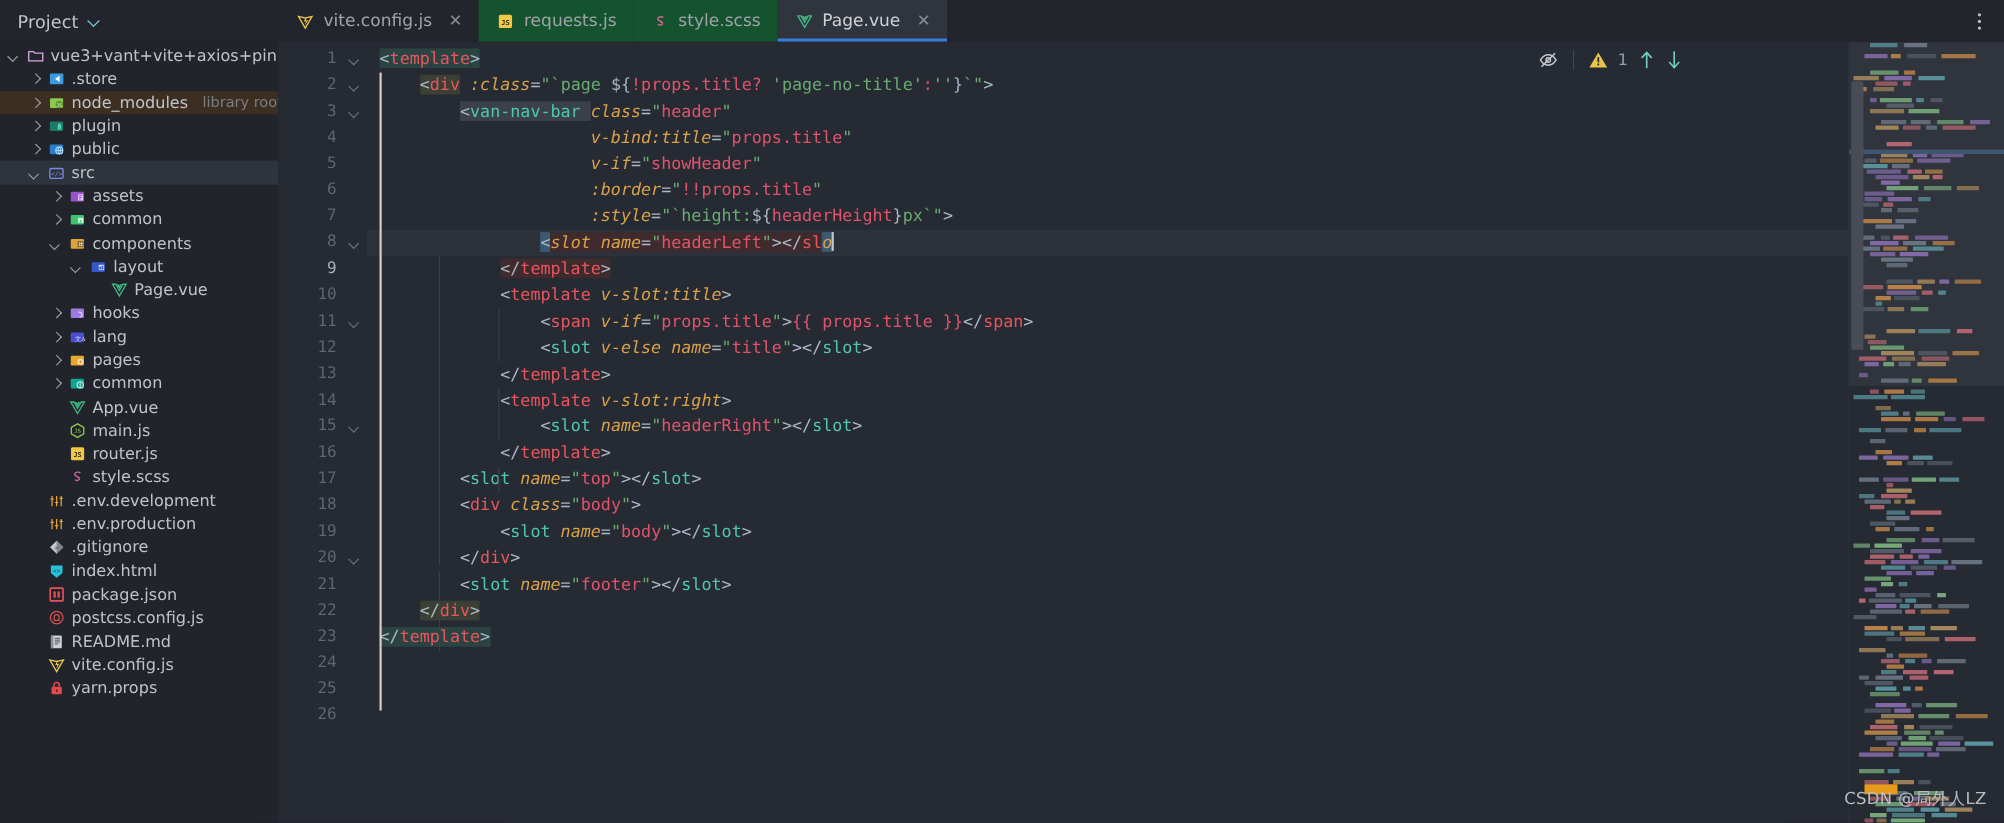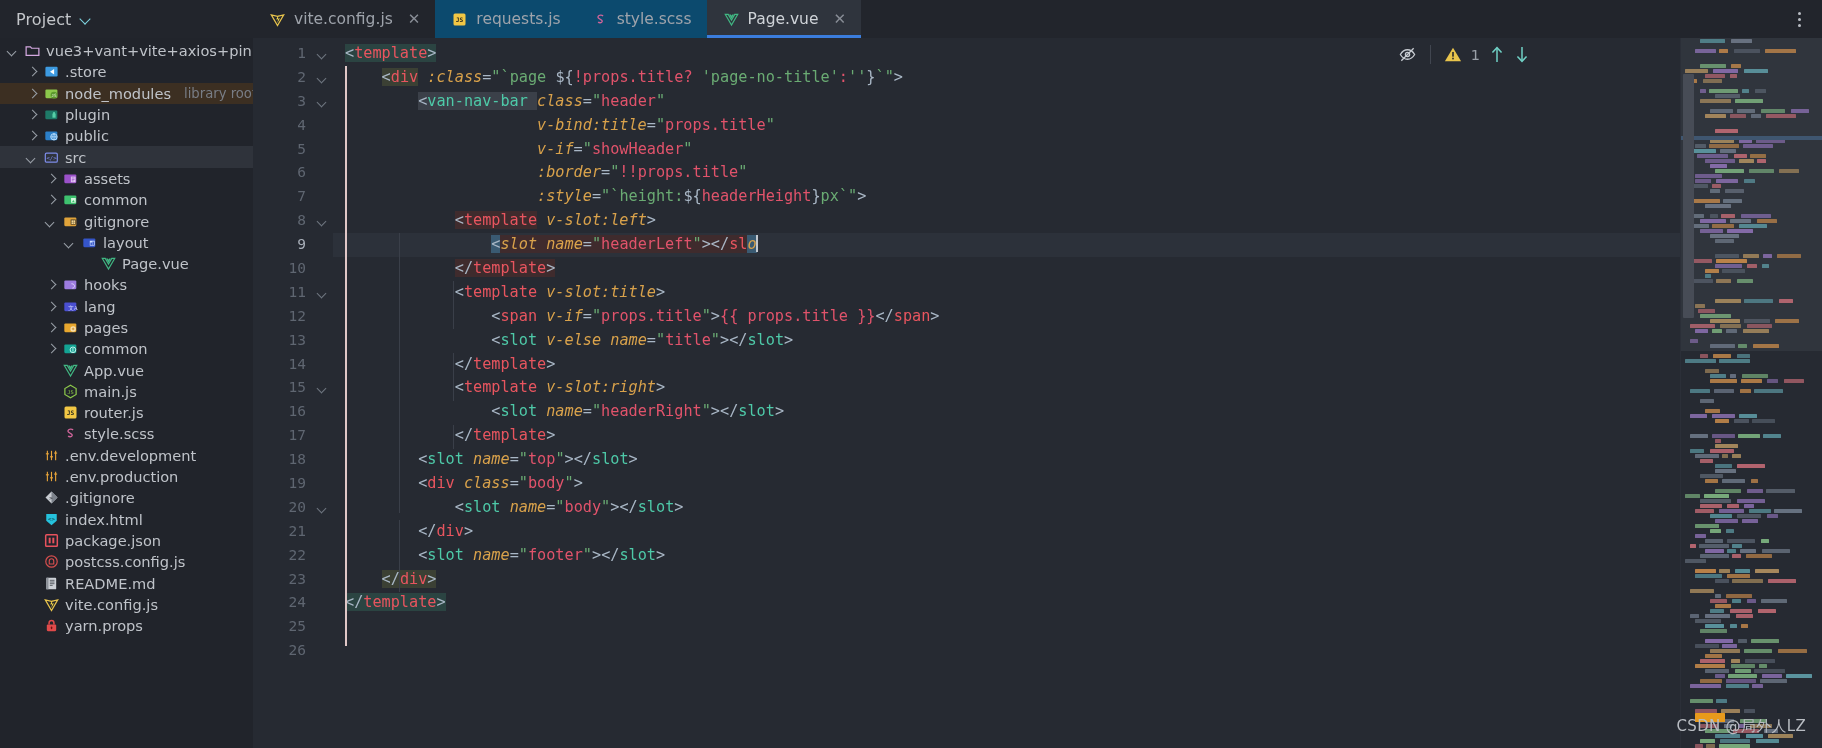--- a/index.html
+++ b/index.html
@@ -20,21 +20,21 @@
     content:""; position:absolute; left:1px; top:2px; width:7px; height:7px;
     border-right:1.6px solid #7fd4e0; border-bottom:1.6px solid #7fd4e0;
     transform:rotate(45deg);
   }
   .tabs { flex:1; display:flex; align-items:stretch; background:#22252c; }
   .tab {
     display:flex; align-items:center; gap:9px; padding:0 15px 0 17px;
     font-size:15.5px; color:#9ea3ab; position:relative; cursor:default;
     background:#22252c; min-width:0;
   }
-  .tab.inactive-dark { background:#0c4a6e; }
+  .tab.inactive-dark { background:#14532d; }
   .tab.active { background:#2f343d; color:#cfd3d8; }
   .tab.active::after {
     content:""; position:absolute; left:0; right:0; bottom:0; height:3px; background:#3b7ddd;
   }
   .tab .tabname { white-space:nowrap; }
   .tab .tabclose { font-size:15px; color:#888d96; margin-left:6px; line-height:1; }
   .kebab {
     width:46px; display:flex; align-items:center; justify-content:center;
     color:#b5b9bf; font-size:19px; letter-spacing:0; background:#22252c;
   }
@@ -292,21 +292,21 @@
           <span>
             <svg class="ic" width="15" height="15" viewBox="0 0 16 16">
               <rect x="1.4" y="3.6" width="12.8" height="9.4" rx="1.2" fill="#e0a33a"></rect>
               <rect x="8.2" y="5.9" width="5.4" height="5.4" fill="#3b3323"></rect>
               <rect x="9" y="6.7" width="1.9" height="1.9" fill="#f5d58f"></rect>
               <rect x="11.1" y="6.7" width="1.9" height="1.9" fill="#f5d58f"></rect>
               <rect x="9" y="8.8" width="1.9" height="1.9" fill="#f5d58f"></rect>
               <rect x="11.1" y="8.8" width="1.9" height="1.9" fill="#f5d58f"></rect>
             </svg>
           </span>
-          <span class="tlabel">gitignore</span>
+          <span class="tlabel">components</span>
         </div>
         <div class="trow" style="padding-left: 63px;">
           <span class="arrow down"></span>
           <span>
             <svg class="ic" width="15" height="15" viewBox="0 0 16 16">
               <rect x="1.4" y="3.6" width="12.8" height="9.4" rx="1.2" fill="#3555c9"></rect>
               <rect x="8.3" y="6.1" width="5.2" height="5.2" fill="#cfe0ff"></rect>
               <rect x="9" y="8" width="1.6" height="2.6" fill="#3555c9"></rect>
               <rect x="11.1" y="7" width="1.6" height="3.6" fill="#3555c9"></rect>
             </svg>
@@ -571,21 +571,20 @@
         </div>
       <div class="codewrap">
         <div class="codearea" id="codearea">
             <div class="cline"><span class="hl-teal"><span class="pnct">&lt;</span><span class="tag">template</span><span class="pnct">&gt;</span></span></div>
             <div class="cline">    <span class="hl-olive"><span class="pnct">&lt;</span><span class="tag">div</span></span> <span class="attr">:class</span><span class="pnct">=</span><span class="str">"</span><span class="str">`</span><span class="str">page </span><span class="brk">${</span><span class="expr">!props.title? </span><span class="str">'page-no-title'</span><span class="expr">:</span><span class="str">''</span><span class="brk">}</span><span class="str">`</span><span class="str">"</span><span class="pnct">&gt;</span></div>
             <div class="cline">        <span class="hl-grey"><span class="pnct">&lt;</span><span class="tag2">van-nav-bar</span> </span><span class="attr">class</span><span class="pnct">=</span><span class="str">"</span><span class="expr">header</span><span class="str">"</span></div>
             <div class="cline">                     <span class="attr">v-bind:title</span><span class="pnct">=</span><span class="str">"</span><span class="expr">props.title</span><span class="str">"</span></div>
             <div class="cline">                     <span class="attr">v-if</span><span class="pnct">=</span><span class="str">"</span><span class="expr">showHeader</span><span class="str">"</span></div>
             <div class="cline">                     <span class="attr">:border</span><span class="pnct">=</span><span class="str">"</span><span class="expr">!!props.title</span><span class="str">"</span></div>
             <div class="cline">                     <span class="attr">:style</span><span class="pnct">=</span><span class="str">"</span><span class="str">`</span><span class="str">height:</span><span class="brk">${</span><span class="expr">headerHeight</span><span class="brk">}</span><span class="str">px</span><span class="str">`</span><span class="str">"</span><span class="pnct">&gt;</span></div>
-            <div class="cline">            <span class="hl-tmpl"><span class="pnct">&lt;</span><span class="tag">template</span></span> <span class="attr">v-slot:left</span><span class="pnct">&gt;</span></div>
             <div class="cline cur">                <span class="hl-sel"><span class="pnct">&lt;</span><span class="tag"></span></span><span class="hl-tmpl"><span class="attr">slot</span> <span class="attr">name</span><span class="pnct">=</span><span class="str">"</span><span class="expr">headerLeft</span><span class="str">"</span><span class="pnct">&gt;</span><span class="pnct">&lt;/</span><span class="tag">sl</span></span><span class="hl-sel"><span class="attr">o</span></span><span class="caret"></span></div>
             <div class="cline">            <span class="hl-tmpl"><span class="pnct">&lt;/</span><span class="tag">template</span><span class="pnct">&gt;</span></span></div>
             <div class="cline">            <span class="pnct">&lt;</span><span class="tag">template</span> <span class="attr">v-slot:title</span><span class="pnct">&gt;</span></div>
             <div class="cline">                <span class="pnct">&lt;</span><span class="tag">span</span> <span class="attr">v-if</span><span class="pnct">=</span><span class="str">"</span><span class="expr">props.title</span><span class="str">"</span><span class="pnct">&gt;</span><span class="expr">{{ props.title }}</span><span class="pnct">&lt;/</span><span class="tag">span</span><span class="pnct">&gt;</span></div>
             <div class="cline">                <span class="pnct">&lt;</span><span class="tag2">slot</span> <span class="attr">v-else</span> <span class="attr">name</span><span class="pnct">=</span><span class="str">"</span><span class="expr">title</span><span class="str">"</span><span class="pnct">&gt;</span><span class="pnct">&lt;/</span><span class="tag2">slot</span><span class="pnct">&gt;</span></div>
             <div class="cline">            <span class="pnct">&lt;/</span><span class="tag">template</span><span class="pnct">&gt;</span></div>
             <div class="cline">            <span class="pnct">&lt;</span><span class="tag">template</span> <span class="attr">v-slot:right</span><span class="pnct">&gt;</span></div>
             <div class="cline">                <span class="pnct">&lt;</span><span class="tag2">slot</span> <span class="attr">name</span><span class="pnct">=</span><span class="str">"</span><span class="expr">headerRight</span><span class="str">"</span><span class="pnct">&gt;</span><span class="pnct">&lt;/</span><span class="tag2">slot</span><span class="pnct">&gt;</span></div>
             <div class="cline">            <span class="pnct">&lt;/</span><span class="tag">template</span><span class="pnct">&gt;</span></div>
             <div class="cline">        <span class="pnct">&lt;</span><span class="tag2">slot</span> <span class="attr">name</span><span class="pnct">=</span><span class="str">"</span><span class="expr">top</span><span class="str">"</span><span class="pnct">&gt;</span><span class="pnct">&lt;/</span><span class="tag2">slot</span><span class="pnct">&gt;</span></div>

